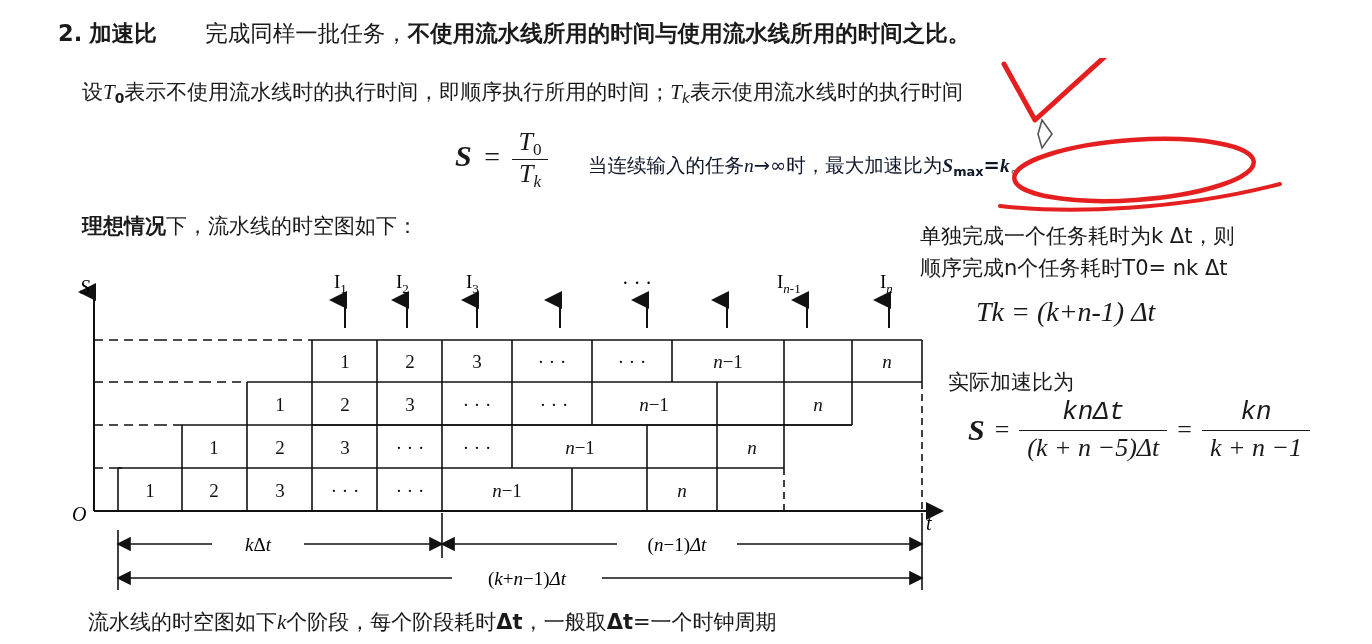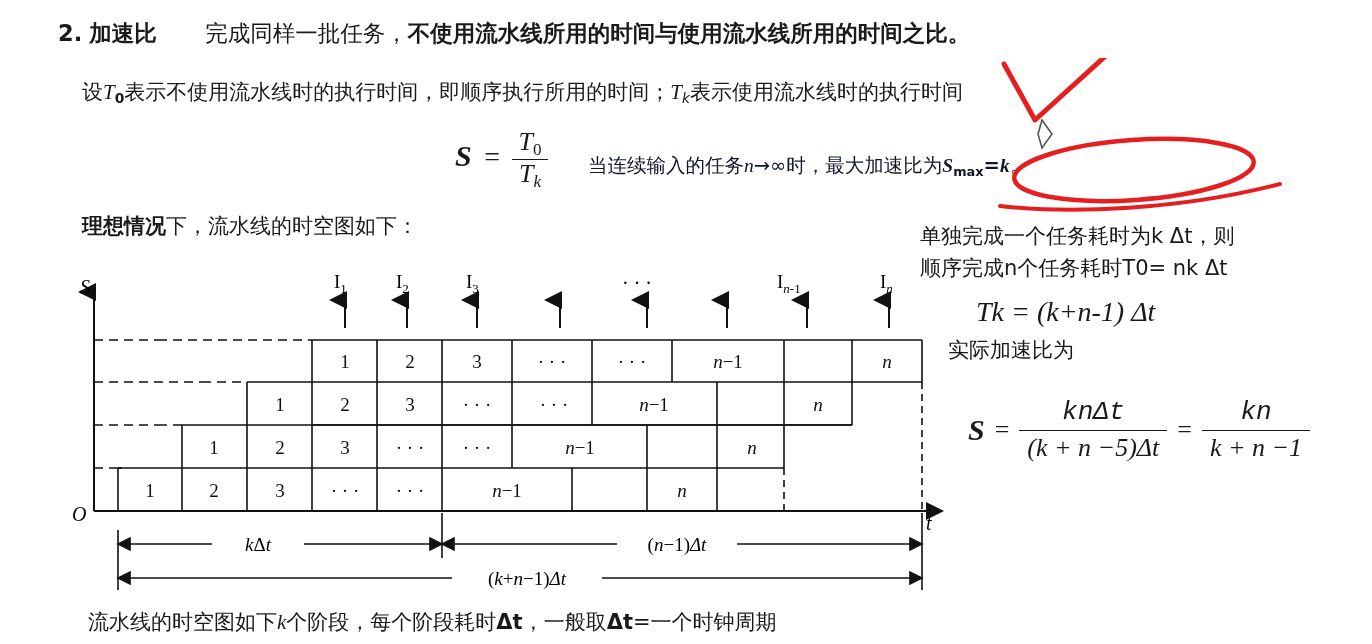--- a/index.html
+++ b/index.html
@@ -34,21 +34,21 @@
   .frac .top{display:block;border-bottom:1.6px solid #1a1a1a;padding:0 6px;}
   .frac .bot{display:block;padding:0 6px;}
 
   #sfrac{left:455px;top:128px;font-size:26px;font-family:"Liberation Serif",serif;}
   #bluenote{left:588px;top:152px;font-size:19.5px;}
 
   
   #r1{left:920px;top:222px;font-size:21px;}
   #r2{left:920px;top:254px;font-size:21px;}
   #r3{left:948px;top:296px;font-size:28px;margin-left:28px;}
-  #r4{left:948px;top:336px;font-size:21px;}
+  #r4{left:948px;top:368px;font-size:21px;}
 
   
   #bigformula{left:968px;top:396px;font-size:26px;}
   .bf-row{display:flex;align-items:center;gap:10px;}
   .bf-frac{display:inline-block;text-align:center;line-height:1.15;}
   .bf-frac .top{display:block;border-bottom:1.8px solid #1a1a1a;padding:2px 8px;font-family:Liberation Mono, monospace;}
   .bf-frac .bot{display:block;padding:2px 8px;}
 
   
   #diagram{position:absolute;left:62px;top:268px;width:900px;height:330px;}

